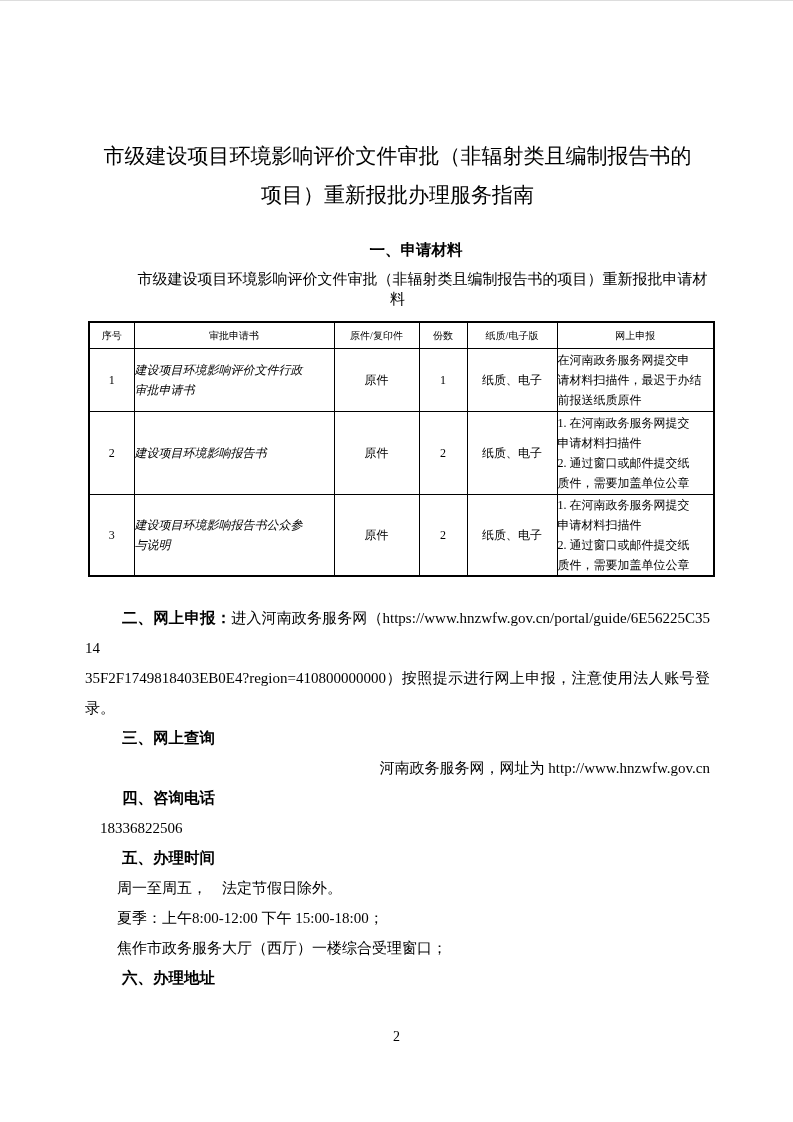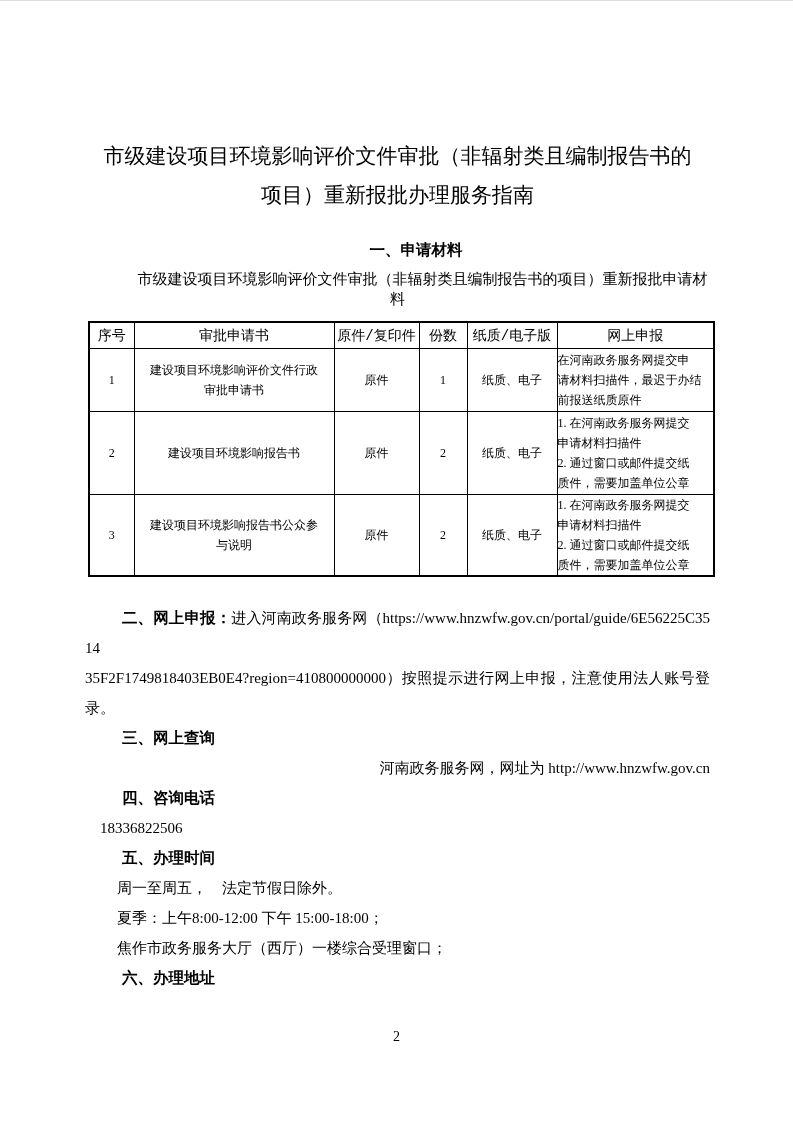--- a/index.html
+++ b/index.html
@@ -52,23 +52,23 @@
     border: 2px solid #000;
   }
   table.materials th, table.materials td {
     border: 1px solid #000;
     font-weight: normal;
     line-height: 20px;
     vertical-align: middle;
     padding: 0;
     overflow: hidden;
   }
-  table.materials th { height: 25px; text-align: center; font-size: 14px; font-family: Liberation Mono, monospace; }
+  table.materials th { height: 25px; text-align: center; font-size: 10px; }
   td.c { text-align: center; }
-  td.name { padding: 0 10px 0 14px; white-space: pre-line; text-align: center; }
+  td.name { padding: 0 10px 0 14px; white-space: pre-line; text-align: left; font-style: italic; }
   td.req  { padding: 0 2px 0 7px;  white-space: pre-line; text-align: left; }
   tr.r1 { height: 63px; }
   tr.r2 { height: 83px; }
   tr.r3 { height: 80px; }
 
   .flow { font-size: 15px; }
   .para-apply {
     margin-top: 26px;
     line-height: 30px;
     text-indent: 37px;

